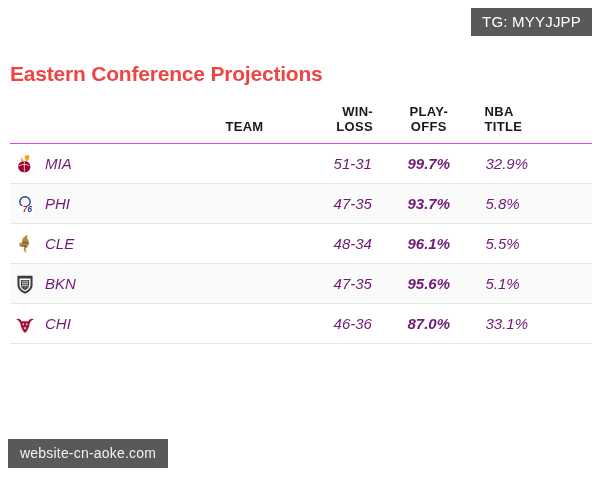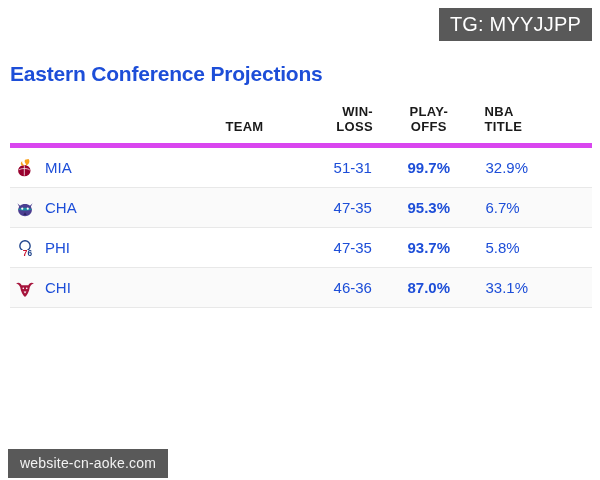--- a/index.html
+++ b/index.html
@@ -16,72 +16,72 @@
     -webkit-font-smoothing: antialiased;
   }
 
   
   .tag-badge {
     position: absolute;
     top: 8px;
     right: 8px;
     background: #595959;
     color: #ffffff;
-    font-size: 20px;
+    font-size: 15px;
     letter-spacing: 0.2px;
     padding: 6px 11px 7px 11px;
     line-height: 1;
     white-space: nowrap;
   }
 
   
   .watermark {
     position: absolute;
     left: 8px;
-    bottom: 2px;
+    bottom: 12px;
     background: #595959;
     color: #f2f2f2;
     font-size: 14px;
     letter-spacing: 0.2px;
     padding: 7px 12px 8px 12px;
     line-height: 1;
     white-space: nowrap;
   }
 
   
   .card {
     position: absolute;
     top: 52px;
     left: 0;
     width: 600px;
   }
 
   .card-title {
     font-size: 21px;
     font-weight: bold;
-    color: #1d4ed8;
+    color: #ef4444;
     letter-spacing: -0.2px;
     padding: 10px 0 12px 10px;
     margin: 0;
   }
 
   table.proj {
     width: 582px;
     margin: 0 10px 0 10px;
     border-collapse: collapse;
     table-layout: fixed;
   }
 
   table.proj thead th {
     font-size: 13px;
     font-weight: bold;
     color: #1a1a1a;
     letter-spacing: 0.3px;
     padding: 6px 0 9px 0;
-    border-bottom: 5px solid #d946ef;
+    border-bottom: 1px solid #d946ef;
     vertical-align: bottom;
   }
 
   th.col-team, td.col-team {
     text-align: right;
     width: 250px;
     padding-left: 4px;
   }
   th.col-wl, td.col-wl { text-align: right; width: 108px; }
   th.col-po, td.col-po { text-align: center; width: 110px; }
@@ -94,22 +94,23 @@
   table.proj tbody tr {
     border-bottom: 1px solid #e8e8e8;
   }
   table.proj tbody tr:nth-child(even) {
     background: #fafafa;
   }
 
   table.proj tbody td {
     height: 37px;
     font-size: 15px;
-    color: #1d4ed8;
+    color: #701a75;
     vertical-align: middle;
+    font-style: italic;
   }
 
   td.col-team {
     color: #333333;
     font-size: 16px;
   }
   td.col-po {
     font-weight: bold;
     color: #2b2b2b;
   }
@@ -171,59 +172,72 @@
               <path d="M15 12 L15 27" stroke="#ffffff" stroke-width="1.1" fill="none"></path>
             </svg>
             <span class="team-abbr">MIA</span>
           </span>
         </td>
         <td class="col-wl">51-31</td>
         <td class="col-po">99.7%</td>
         <td class="col-title">32.9%</td>
       </tr>
 
-      <tr>
-        <td class="col-team">
-          <span class="team-cell">
-            <svg class="team-logo" viewBox="0 0 32 32">
-              <path d="M5 9 L11 15 L9 17 Z" fill="#4b3e91"></path>
-              <path d="M27 9 L21 15 L23 17 Z" fill="#4b3e91"></path>
-              <path d="M16 10 C10 10 6 14 6 19 C6 24 11 28 16 28 C21 28 26 24 26 19 C26 14 22 10 16 10 Z" fill="#4b3e91"></path>
-              <path d="M6 18 C10 15 22 15 26 18 C23 20 9 20 6 18 Z" fill="#1a8fa0"></path>
-              <circle cx="12" cy="17" r="1.6" fill="#ffffff"></circle>
-              <circle cx="20" cy="17" r="1.6" fill="#ffffff"></circle>
-              <path d="M16 22 L13.5 26 L18.5 26 Z" fill="#2b2360"></path>
-            </svg>
-            <span class="team-abbr">CHA</span>
-          </span>
-        </td>
-        <td class="col-wl">47-35</td>
-        <td class="col-po">95.3%</td>
-        <td class="col-title">6.7%</td>
-      </tr>
 
       <tr>
         <td class="col-team">
           <span class="team-cell">
             <svg class="team-logo" viewBox="0 0 32 32">
               <circle cx="16" cy="13" r="7.5" fill="none" stroke="#1d428a" stroke-width="2"></circle>
               <rect x="3" y="19" width="26" height="10" rx="1.5" fill="#ffffff"></rect>
               <text x="16" y="27.6" font-family="Liberation Sans, sans-serif" font-size="12" font-weight="bold" text-anchor="middle" fill="#c8102e">7</text>
               <text x="23" y="27.6" font-family="Liberation Sans, sans-serif" font-size="12" font-weight="bold" text-anchor="middle" fill="#1d428a">6</text>
             </svg>
             <span class="team-abbr">PHI</span>
           </span>
         </td>
         <td class="col-wl">47-35</td>
         <td class="col-po">93.7%</td>
         <td class="col-title">5.8%</td>
       </tr>
 
-
-
+      <tr>
+        <td class="col-team">
+          <span class="team-cell">
+            <svg class="team-logo" viewBox="0 0 32 32">
+              <path d="M20 3 C14 5 11 9 12 14 C9 13 7 15 8 18 C9 21 13 21 15 19 C13 24 15 28 19 29 C16 26 16 22 19 20 C22 18 23 14 21 11 C19 8 19 5 20 3 Z" fill="#b08d3d"></path>
+              <path d="M13 14 C16 13 19 14 20 16" stroke="#6f263d" stroke-width="1.4" fill="none"></path>
+              <path d="M12 19 C15 18 18 19 19 21" stroke="#6f263d" stroke-width="1.4" fill="none"></path>
+            </svg>
+            <span class="team-abbr">CLE</span>
+          </span>
+        </td>
+        <td class="col-wl">48-34</td>
+        <td class="col-po">96.1%</td>
+        <td class="col-title">5.5%</td>
+      </tr>
+
+
+      <tr>
+        <td class="col-team">
+          <span class="team-cell">
+            <svg class="team-logo" viewBox="0 0 32 32">
+              <path d="M5 4 L27 4 L27 17 C27 24 21 28 16 30 C11 28 5 24 5 17 Z" fill="#3b3b3b"></path>
+              <path d="M8 8 L24 8 L24 17 C24 22 20 25 16 27 C12 25 8 22 8 17 Z" fill="#ffffff"></path>
+              <path d="M10 10 L22 10 L22 17 C22 21 19 23.5 16 25 C13 23.5 10 21 10 17 Z" fill="#2f2f2f"></path>
+              <path d="M11 12 L21 12 M11 15 L21 15 M11 18 L21 18" stroke="#ffffff" stroke-width="0.8"></path>
+              <path d="M13 11 L13 21 M16 11 L16 23 M19 11 L19 21" stroke="#ffffff" stroke-width="0.8"></path>
+            </svg>
+            <span class="team-abbr">BKN</span>
+          </span>
+        </td>
+        <td class="col-wl">47-35</td>
+        <td class="col-po">95.6%</td>
+        <td class="col-title">5.1%</td>
+      </tr>
 
       <tr>
         <td class="col-team">
           <span class="team-cell">
             <svg class="team-logo" viewBox="0 0 32 32">
               <path d="M3 9 C7 7 10 9 11 12 L21 12 C22 9 25 7 29 9 C26 10 24 12 23 15 C22 22 19 27 16 29 C13 27 10 22 9 15 C8 12 6 10 3 9 Z" fill="#a6143c"></path>
               <path d="M11 14 L21 14 L20 20 L12 20 Z" fill="#a6143c"></path>
               <circle cx="13.5" cy="16.5" r="1.2" fill="#ffffff"></circle>
               <circle cx="18.5" cy="16.5" r="1.2" fill="#ffffff"></circle>
               <path d="M14 21 L18 21 L16 24 Z" fill="#ffffff"></path>

